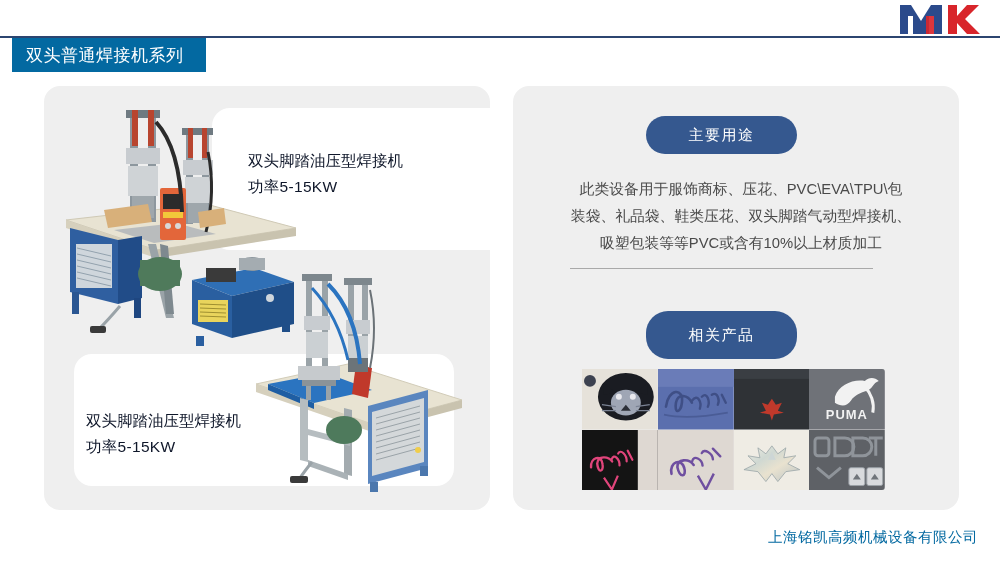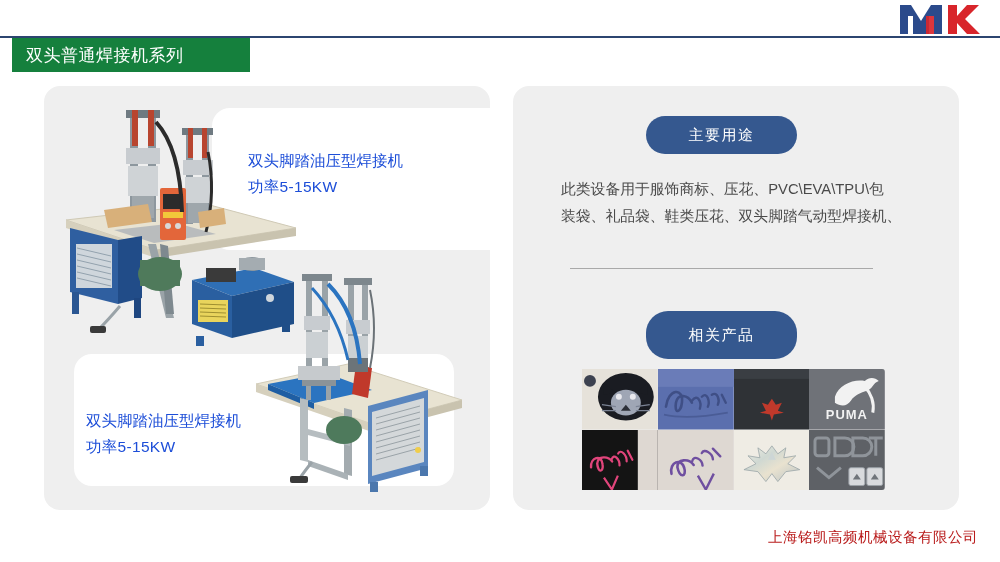--- a/index.html
+++ b/index.html
@@ -16,44 +16,44 @@
   .logo svg{display:block;}
 
   
   .header-rule{
     position:absolute;left:0;top:36px;width:1000px;height:2px;
     background:#2c4570;
   }
 
   
   .title-banner{
-    position:absolute;left:12px;top:38px;width:238px;height:34px;
-    background:#15803d;
+    position:absolute;left:12px;top:38px;width:194px;height:34px;
+    background:#0369a1;
     display:flex;align-items:center;
     box-sizing:border-box;padding-left:14px;
   }
   .title-banner .t{
     color:#ffffff;font-size:17px;letter-spacing:.5px;font-weight:400;
     white-space:nowrap;
   }
 
   
   .panel{
-    position:absolute;background:#efefef;border-radius:16px;
+    position:absolute;background:#efefef;border-radius:16px;text-align:center;
   }
   .panel-left{left:44px;top:86px;width:446px;height:424px;}
   .panel-right{left:513px;top:86px;width:446px;height:424px;}
 
   
   .wcard{position:absolute;background:#ffffff;border-radius:18px;}
   .wcard-top{left:168px;top:22px;width:302px;height:142px;}   
   .wcard-bot{left:30px;top:268px;width:380px;height:132px;}
 
   .machine-label{
-    position:absolute;color:#1d4ed8;font-size:15.5px;line-height:26px;
+    position:absolute;color:#0f172a;font-size:15.5px;line-height:26px;
     white-space:nowrap;
   }
   .machine-label .l2{letter-spacing:.3px;}
   .lbl-top{left:248px;top:148px;}
   .lbl-bot{left:86px;top:408px;}
 
   
   .machine{position:absolute;}
   .m1{left:56px;top:92px;width:250px;height:270px;}
   .m2{left:252px;top:272px;width:236px;height:232px;}
@@ -81,21 +81,21 @@
   .grid{
     position:absolute;left:57px;top:283px;width:303px;height:121px;
     display:grid;grid-template-columns:repeat(4,1fr);grid-template-rows:repeat(2,1fr);
     border-radius:3px;overflow:hidden;padding-left:12px;
   }
   .cell{position:relative;overflow:hidden;}
 
   
   .footer{
     position:absolute;right:22px;top:528px;
-    color:#b91c1c;font-size:14.5px;letter-spacing:.5px;white-space:nowrap;
+    color:#0369a1;font-size:14.5px;letter-spacing:.5px;white-space:nowrap;
   }
 </style>
 </head>
 <body>
 
 <div class="slide">
 
   <div class="logo">
     <svg width="84" height="34" viewBox="0 0 84 34">
       <path d="M2 32 L2 3 L13 3 L23 19 L23 32 L15 32 L15 14 L10 14 L10 32 Z" fill="#2b4a8b"></path>
@@ -264,20 +264,21 @@
 
   <div class="panel panel-right">
 
     <div class="pill pill-1">
       <span class="t">主要用途</span>
     </div>
 
     <div class="desc">
       <div>此类设备用于服饰商标、压花、PVC\EVA\TPU\包</div>
       <div>装袋、礼品袋、鞋类压花、双头脚踏气动型焊接机、</div>
+      <div>吸塑包装等等PVC或含有10%以上材质加工</div>
     </div>
 
     <div class="divider"></div>
 
     <div class="pill pill-2">
       <span class="t">相关产品</span>
     </div>
 
     <div class="grid">
 

